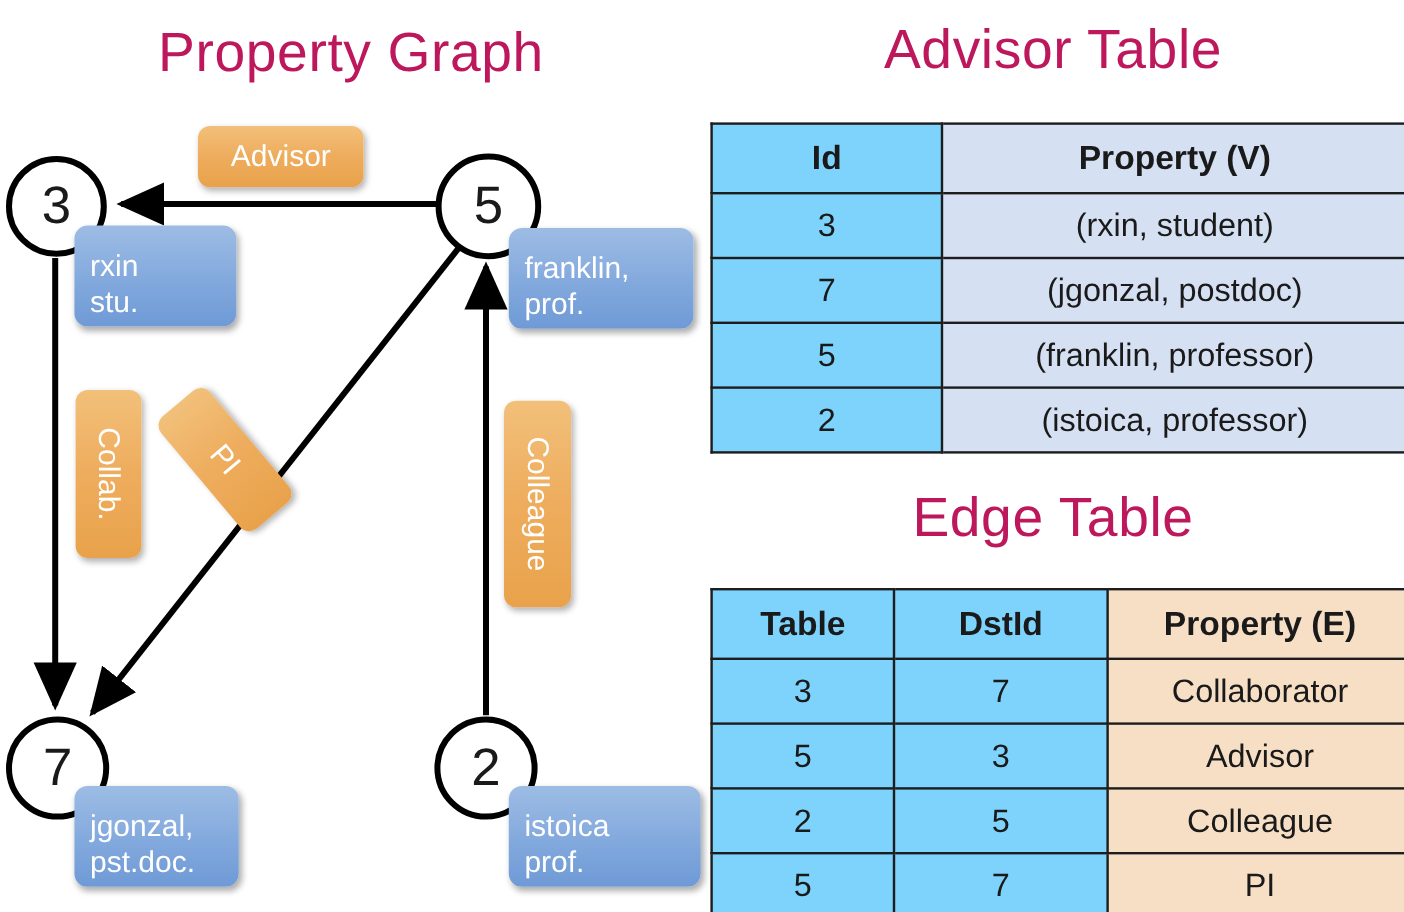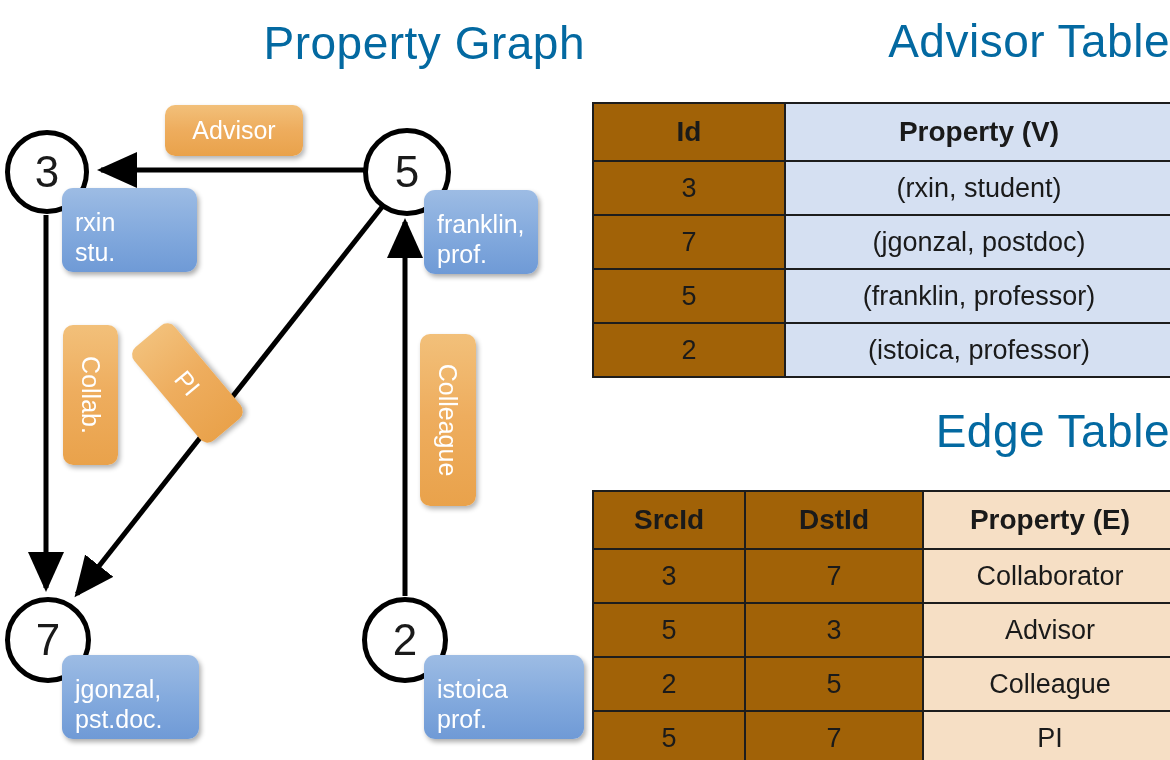--- a/index.html
+++ b/index.html
@@ -15,23 +15,23 @@
     font-family: "Liberation Sans", sans-serif;
     color: #000;
   }
 
   
   .slide-title {
     position: absolute;
     font-weight: 400;
     font-size: 46px;
     letter-spacing: 0.5px;
-    color: #0369a1;
+    color: #be185d;
     white-space: nowrap;
-    text-align: right;
+    text-align: center;
   }
   #title-property-graph { left: 0;   top: 16px;  width: 585px; }
   #title-vertex-table   { left: 585px; top: 14px; width: 585px; }
   #title-edge-table     { left: 585px; top: 404px; width: 585px; }
 
   
   #graph-panel {
     position: absolute;
     left: 0; top: 0;
     width: 585px; height: 760px;
@@ -109,21 +109,21 @@
     height: 52px;
     vertical-align: middle;
   }
   .data-table th {
     font-weight: 700;
     font-size: 28px;
     height: 56px;
   }
   .cell-blue  { background: #d5e0f2; }
   .cell-peach { background: #f6dfc5; }
-  .cell-white { background: #a16207; }
+  .cell-white { background: #7dd3fc; }
 
   #vertex-table { left: 592px; top: 102px; width: 578px; }
   #vertex-table th.col-id,  #vertex-table td.col-id  { width: 190px; }
   #vertex-table th.col-prop,#vertex-table td.col-prop{ width: 386px; }
 
   #edge-table { left: 592px; top: 490px; width: 578px; }
   #edge-table th.col-src, #edge-table td.col-src { width: 150px; }
   #edge-table th.col-dst, #edge-table td.col-dst { width: 176px; margin-top: 44px; }
   #edge-table th.col-eprop, #edge-table td.col-eprop { width: 252px; }
 </style>
@@ -164,21 +164,21 @@
     <span>7</span>
   </div>
   <div class="node-circle" style="left:362px; top:597px; width:86px; height:86px;">
     <span>2</span>
   </div>
 
   <div class="prop-box" style="left:62px; top:188px; width:135px; height:84px;">
     <div>rxin</div>
     <div>stu.</div>
   </div>
-  <div class="prop-box" style="left:424px; top:190px; width:114px; height:84px;">
+  <div class="prop-box" style="left:424px; top:190px; width:154px; height:84px;">
     <div>franklin,</div>
     <div>prof.</div>
   </div>
   <div class="prop-box" style="left:62px; top:655px; width:137px; height:84px;">
     <div>jgonzal,</div>
     <div>pst.doc.</div>
   </div>
   <div class="prop-box" style="left:424px; top:655px; width:160px; height:84px;">
     <div>istoica</div>
     <div>prof.</div>
@@ -225,21 +225,21 @@
     <tr>
       <td class="col-id cell-white">2</td>
       <td class="col-prop cell-blue">(istoica, professor)</td>
     </tr>
   </tbody>
 </table>
 
 <table class="data-table" id="edge-table">
   <thead>
     <tr>
-      <th class="col-src cell-white">SrcId</th>
+      <th class="col-src cell-white">Table</th>
       <th class="col-dst cell-white">DstId</th>
       <th class="col-eprop cell-peach">Property (E)</th>
     </tr>
   </thead>
   <tbody>
     <tr>
       <td class="col-src cell-white">3</td>
       <td class="col-dst cell-white">7</td>
       <td class="col-eprop cell-peach">Collaborator</td>
     </tr>

